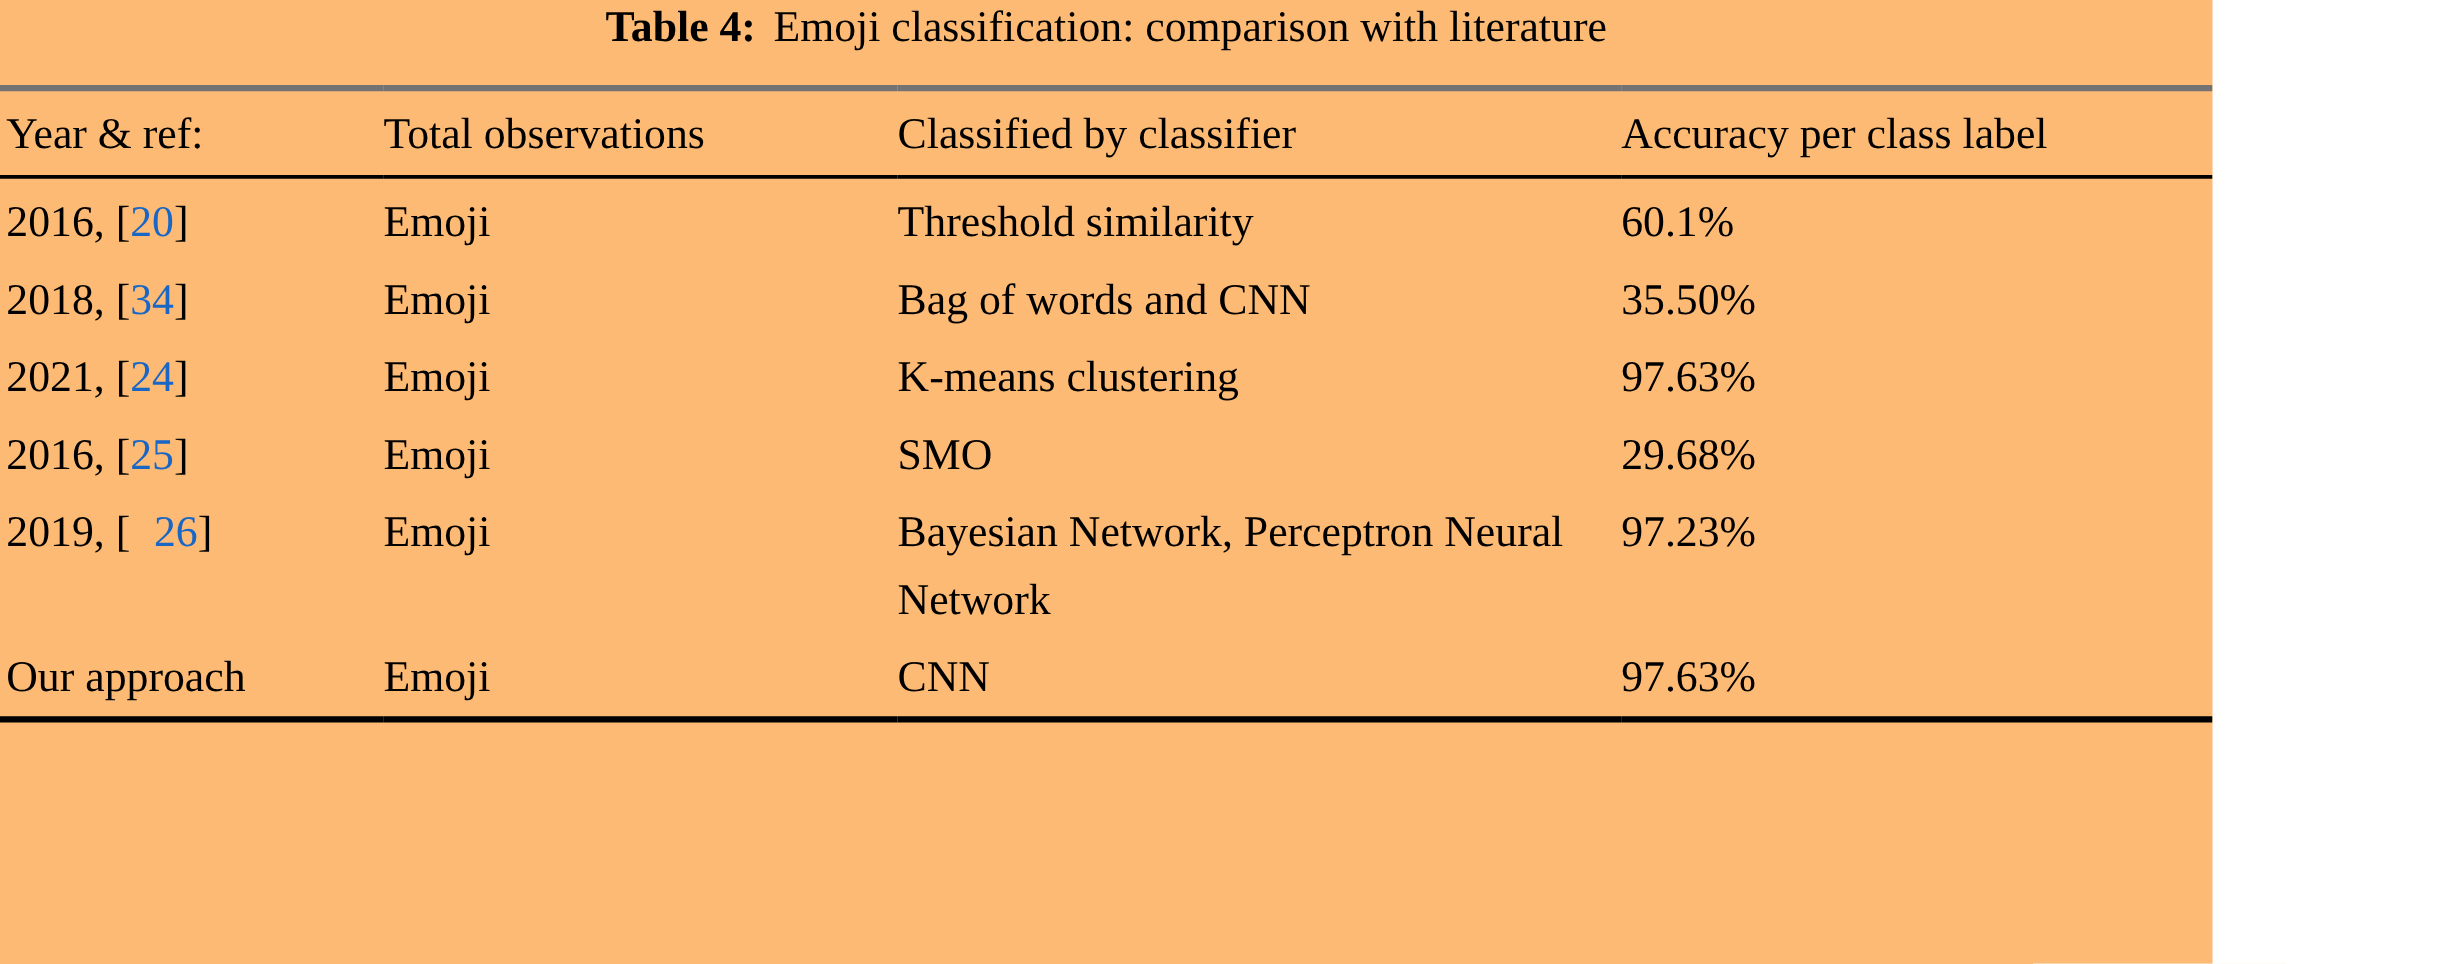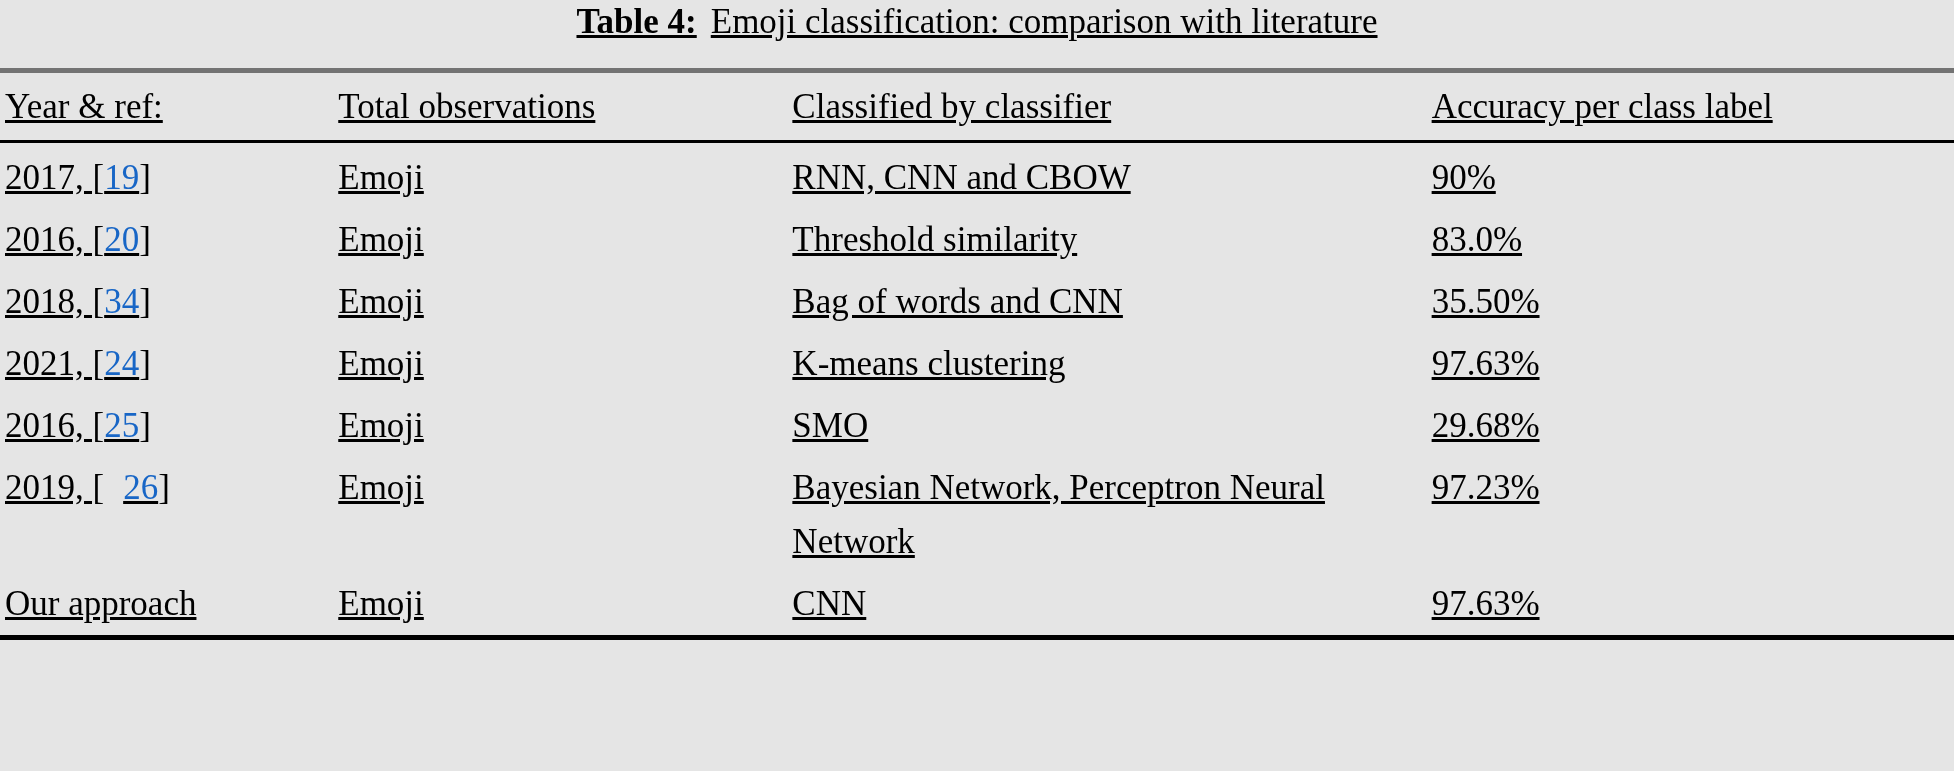--- a/index.html
+++ b/index.html
@@ -3,26 +3,25 @@
 <meta charset="utf-8">
 <style>
   html, body {
     margin: 0;
     padding: 0;
     background: #ffffff;
     font-family: "Liberation Serif", "DejaVu Serif", serif;
     color: #000000;
   }
   .page {
-    width: 1954px;
+    width: 1770px;
     height: 771px;
     overflow: hidden;
-    background: #e5e5e5;
+    background: #fdba74;
     box-sizing: border-box;
-    text-decoration: underline;
   }
   .caption {
     text-align: center;
     font-size: 35px;
     line-height: 40px;
     padding-top: 2px;
     margin-bottom: 26px;
     white-space: nowrap;
   }
   .cap-label {
@@ -73,30 +72,24 @@
     <thead>
       <tr>
         <th class="col-year">Year &amp; ref:</th>
         <th class="col-obs">Total observations</th>
         <th class="col-clf">Classified by classifier</th>
         <th class="col-acc">Accuracy per class label</th>
       </tr>
     </thead>
     <tbody>
         <tr>
-          <td class="col-year">2017, [<a class="ref-link" style="color: rgb(24, 102, 198);">19</a>]</td>
-          <td class="col-obs">Emoji</td>
-          <td class="col-clf">RNN, CNN and CBOW</td>
-          <td class="col-acc">90%</td>
-        </tr>
-        <tr>
           <td class="col-year">2016, [<a class="ref-link" style="color: rgb(24, 102, 198);">20</a>]</td>
           <td class="col-obs">Emoji</td>
           <td class="col-clf">Threshold similarity</td>
-          <td class="col-acc">83.0%</td>
+          <td class="col-acc">60.1%</td>
         </tr>
         <tr>
           <td class="col-year">2018, [<a class="ref-link" style="color: rgb(24, 102, 198);">34</a>]</td>
           <td class="col-obs">Emoji</td>
           <td class="col-clf">Bag of words and CNN</td>
           <td class="col-acc">35.50%</td>
         </tr>
         <tr>
           <td class="col-year">2021, [<a class="ref-link" style="color: rgb(24, 102, 198);">24</a>]</td>
           <td class="col-obs">Emoji</td>

